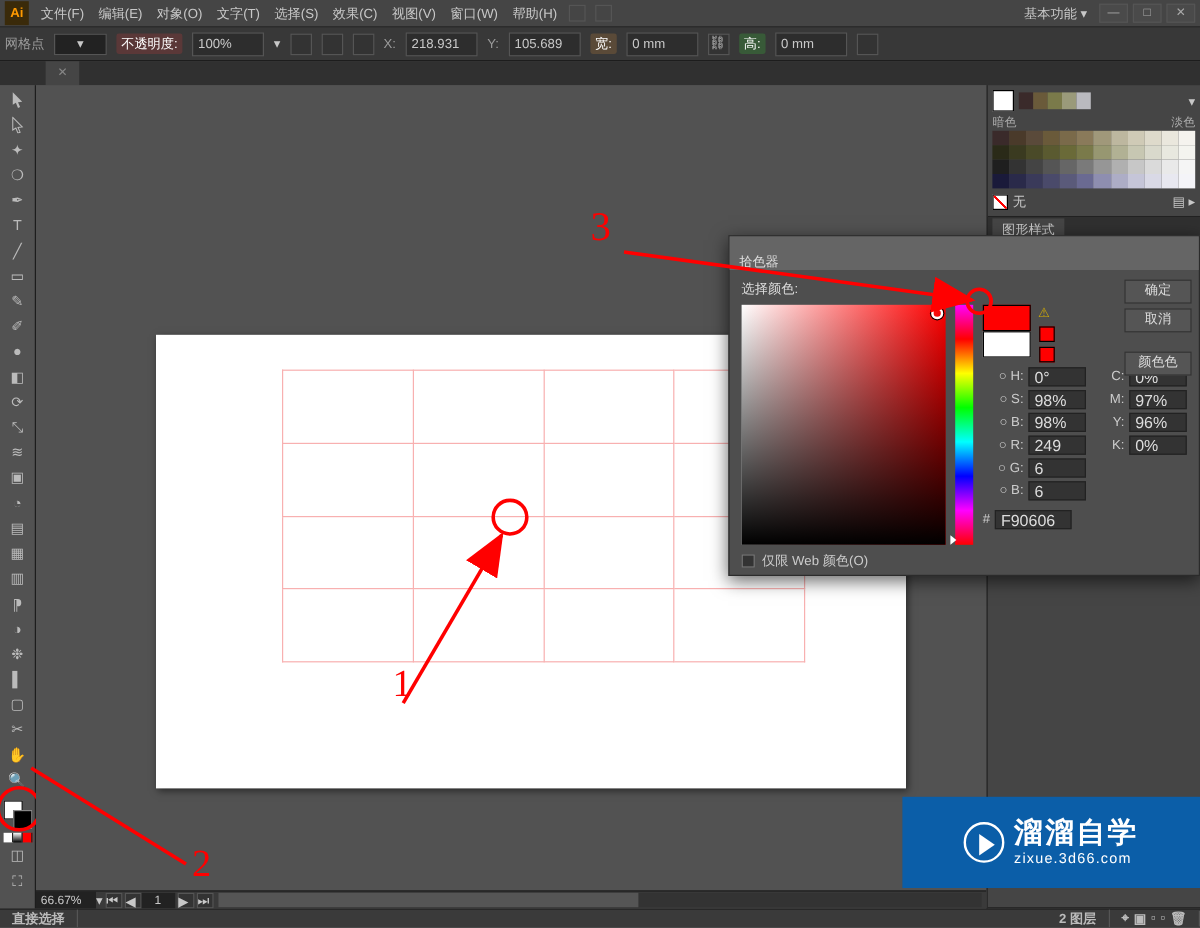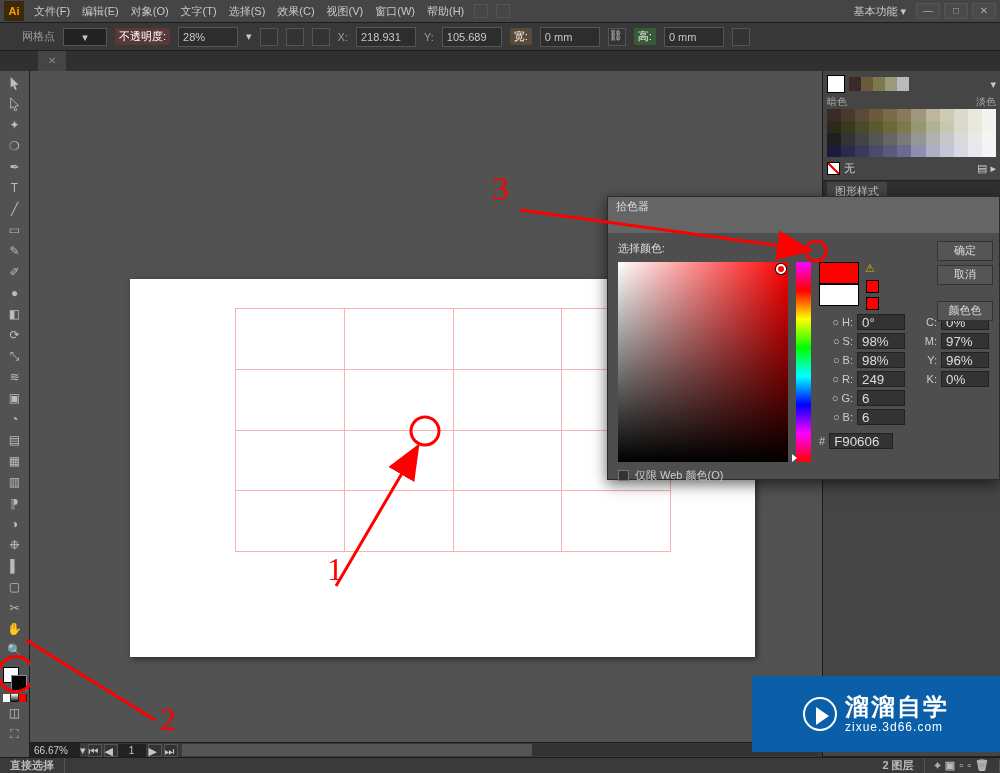--- a/index.html
+++ b/index.html
@@ -30,21 +30,21 @@
   .app-logo { width:20px; height:20px; background:#3a2a0a; color:#ff9a00; font-weight:bold; text-align:center; line-height:20px; font-size:11px; margin-right:4px; }
   .menu-item { padding:0 6px; cursor:default; }
   .menubar .spacer { flex:1; }
   .mini-btn { width:14px; height:14px; border:1px solid #555; margin:0 4px; }
   .workspace { margin-right:6px; }
   .win-btn { width:24px; height:16px; background:#4a4a4a; margin-left:4px; text-align:center; line-height:14px; font-size:10px; color:#aaa; border:1px solid #555; }
 
   
   .controlbar {
     height:28px; background:var(--bg1); display:flex; align-items:center; gap:8px;
-    padding:0 22px; border-bottom:1px solid var(--border); font-size:11px;
+    padding:0 4px; border-bottom:1px solid var(--border); font-size:11px;
   }
   .ctrl-label { color:var(--text-dim); }
   .ctrl-sel { width:44px; height:18px; background:#222; border:1px solid #555; text-align:center; line-height:16px; }
   .ctrl-input { width:60px; height:20px; background:#2d2d2d; border:1px solid #555; padding:0 4px; line-height:18px; color:var(--text); }
   .ctrl-btn { width:18px; height:18px; border:1px solid #555; background:#333; }
   .opacity-badge { background:#5a3838; color:#fff; padding:1px 4px; border-radius:2px; }
   .dim-badge  { background:#5a4a38; color:#fff; padding:1px 4px; border-radius:2px; }
   .dim-badge2 { background:#385a38; color:#fff; padding:1px 4px; border-radius:2px; }
 
   
@@ -99,21 +99,21 @@
   .layer-eye { width:14px; text-align:center; }
   .layer-color { width:14px; height:14px; }
   .layer-name { flex:1; font-size:11px; }
 
   
   .picker {
     position:absolute; left:607px; top:196px; width:393px; height:284px;
     background:#4e4e4e; border:1px solid #2b2b2b; box-shadow:0 4px 14px rgba(0,0,0,.6);
     z-index:20;
   }
-  .picker-title { height:36px; background:#656565; padding:2px 8px; color:#ddd; font-size:11px; }
+  .picker-title { height:20px; background:#656565; padding:14px 8px; color:#ddd; font-size:11px; }
   .picker-body { padding:8px 10px; position:relative; }
   .picker-label { font-size:11px; color:#ddd; margin-bottom:6px; }
   .picker-main { display:flex; gap:8px; }
   .sv-box { width:200px; height:200px; position:relative; background:linear-gradient(to top,#000,rgba(0,0,0,0)),linear-gradient(to right,#fff,#ff0000); }
   .sv-ring { position:absolute; right:2px; top:2px; width:10px; height:10px; border:2px solid #fff; border-radius:50%; box-shadow:0 0 0 1px #000;}
   .hue-bar { width:18px; height:200px; background:linear-gradient(to bottom,#ff00ff,#ff0000,#ffff00,#00ff00,#00ffff,#0000ff,#ff00ff,#ff0000); position:relative;}
   .hue-ptr { position:absolute; left:-4px; bottom:0; width:0; height:0; border-top:4px solid transparent; border-bottom:4px solid transparent; border-left:5px solid #fff;}
   .picker-right { display:flex; flex-direction:column; gap:4px; flex:1; }
   .preview-box { display:flex; gap:6px; }
   .pv { width:40px; height:44px; background:#f00; border:1px solid #000; }
@@ -129,21 +129,21 @@
   .chk { width:11px; height:11px; border:1px solid #777; background:#333; }
 
   
   .statusbar { height:16px; background:#3a3a3a; display:flex; align-items:center; font-size:11px; color:#bbb; border-top:1px solid var(--border);font-weight:bold;}
   .statusbar .seg { padding:0 10px; border-right:1px solid #555; }
 
   
   .anno { position:absolute; z-index:40; pointer-events:none; }
 
   
-  .watermark { position:absolute; right:0; bottom:21px; width:248px; height:76px; background:#0b5ea8; z-index:50; display:flex; align-items:center; justify-content:center; gap:8px;}
+  .watermark { position:absolute; right:0; bottom:33px; width:248px; height:76px; background:#0b5ea8; z-index:50; display:flex; align-items:center; justify-content:center; gap:8px;}
   .wm-icon { width:34px; height:34px; border:2px solid #fff; border-radius:50%; position:relative;}
   .wm-icon:before { content:""; position:absolute; left:11px; top:8px; width:0; height:0; border-top:9px solid transparent; border-bottom:9px solid transparent; border-left:13px solid #fff;}
   .wm-text { color:#fff; display:flex; flex-direction:column; line-height:1.1;}
   .wm-big { font-size:24px; font-weight:bold; letter-spacing:2px;}
   .wm-small { font-size:12px; letter-spacing:1px;}
 </style>
 </head>
 <body>
 
 <div class="menubar">
@@ -163,21 +163,21 @@
   <div class="workspace"><span>基本功能</span> ▾</div>
   <div class="win-btn">—</div>
   <div class="win-btn">□</div>
   <div class="win-btn">✕</div>
 </div>
 
 <div class="controlbar">
   <span class="ctrl-label">网格点</span>
   <div class="ctrl-sel">▾</div>
   <span class="opacity-badge">不透明度:</span>
-  <div class="ctrl-input">28%</div>▾
+  <div class="ctrl-input">100%</div>▾
   <div class="ctrl-btn"></div>
   <div class="ctrl-btn"></div>
   <div class="ctrl-btn"></div>
   <span class="ctrl-label">X:</span>
   <div class="ctrl-input">218.931</div>
   <span class="ctrl-label">Y:</span>
   <div class="ctrl-input">105.689</div>
   <span class="dim-badge">宽:</span>
   <div class="ctrl-input">0 mm</div>
   <div class="ctrl-btn">⛓</div>

